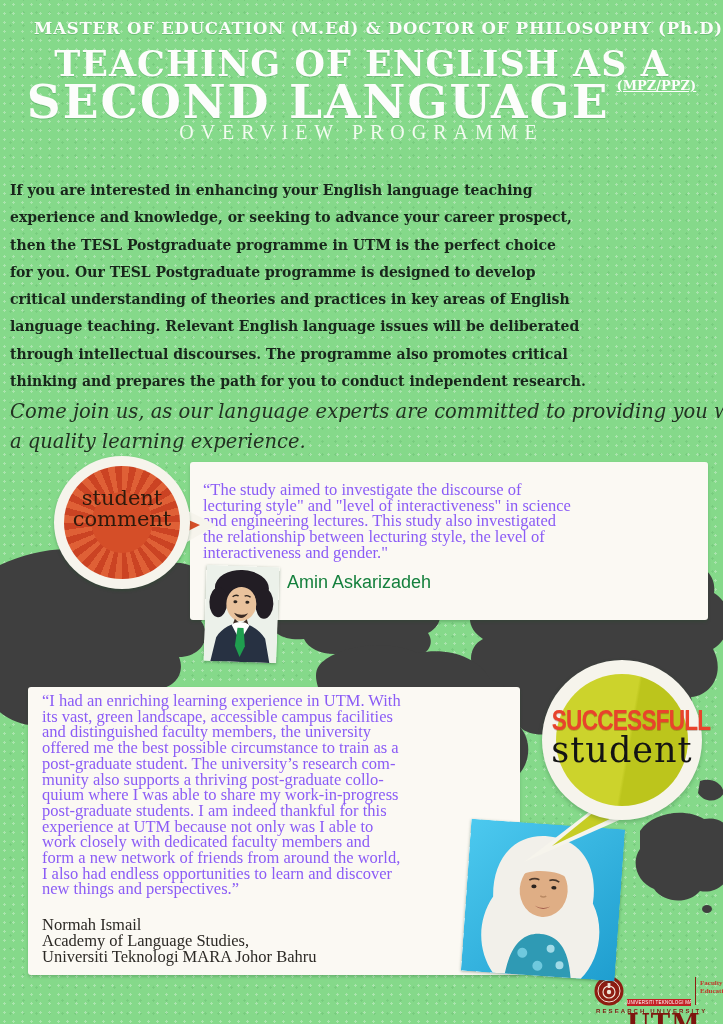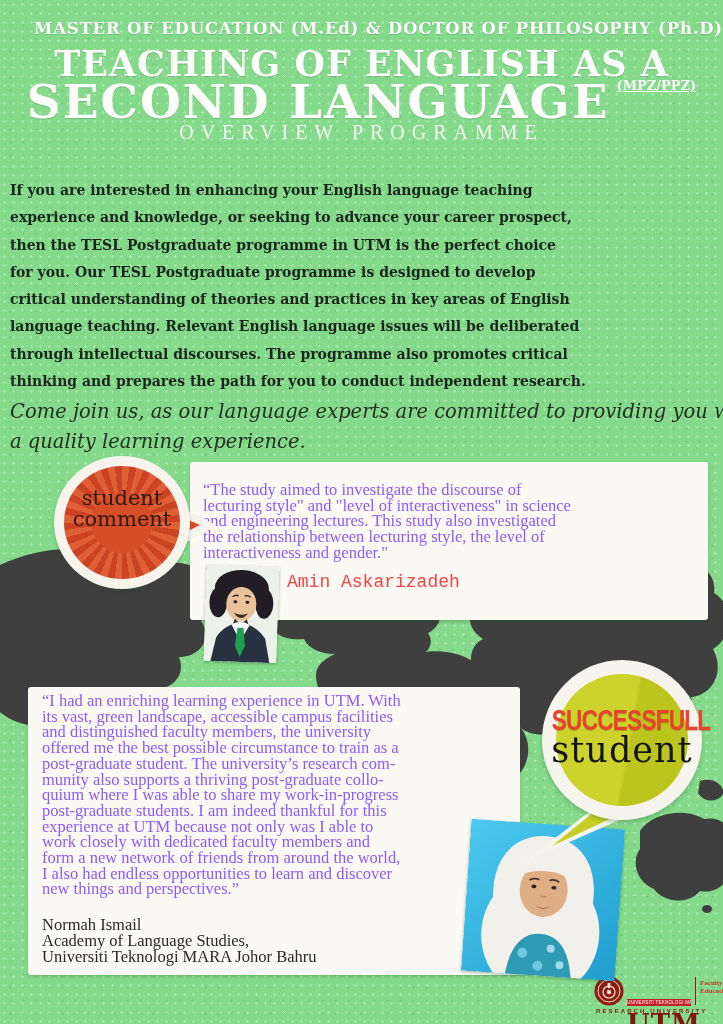--- a/index.html
+++ b/index.html
@@ -29,21 +29,21 @@
   
   .map{position:absolute;left:0;top:543px;z-index:1;}
   
   .card{position:absolute;background:#fbf9f3;border-radius:3px;box-shadow:0 2px 3px rgba(30,80,40,.25);z-index:2;}
   .card-amin{left:190px;top:462px;width:518px;height:158px;}
   .card-normah{left:28px;top:687px;width:492px;height:288px;}
   .quote{position:absolute;color:#8b5cf6;font-family:"Liberation Serif",serif;font-size:16.5px;}
   .quote div{line-height:15.7px;white-space:nowrap;}
   .q-amin{left:13px;top:20px;}
   .q-normah{left:14px;top:6px;}
-  .name-amin{position:absolute;left:97px;top:110px;font-size:18px;color:#ef4444;font-family:Liberation Mono, monospace;}
+  .name-amin{position:absolute;left:97px;top:110px;font-size:18px;color:#15803d;font-family:Liberation Sans, sans-serif;}
   .name-normah{position:absolute;left:14px;top:230px;font-size:16.5px;color:#2c2925;font-family:"Liberation Serif",serif;}
   .name-normah div{line-height:15.8px;white-space:nowrap;}
   
   .photo{position:absolute;box-shadow:0 1px 3px rgba(20,60,30,.35);}
   .photo-amin{left:205px;top:566px;width:73px;height:96px;transform:rotate(2deg);z-index:3;}
   .photo-normah{left:466px;top:824px;width:154px;height:152px;transform:rotate(4deg);z-index:5;}
   
   .badge-sc{position:absolute;left:52px;top:452px;width:170px;height:142px;z-index:4;}
   .sc-ring{position:absolute;left:2px;top:4px;width:136px;height:133px;border-radius:50%;background:#f6f4ec;box-shadow:0 2px 3px rgba(30,80,40,.3);}
   .sc-tail{position:absolute;left:118px;top:46px;}

